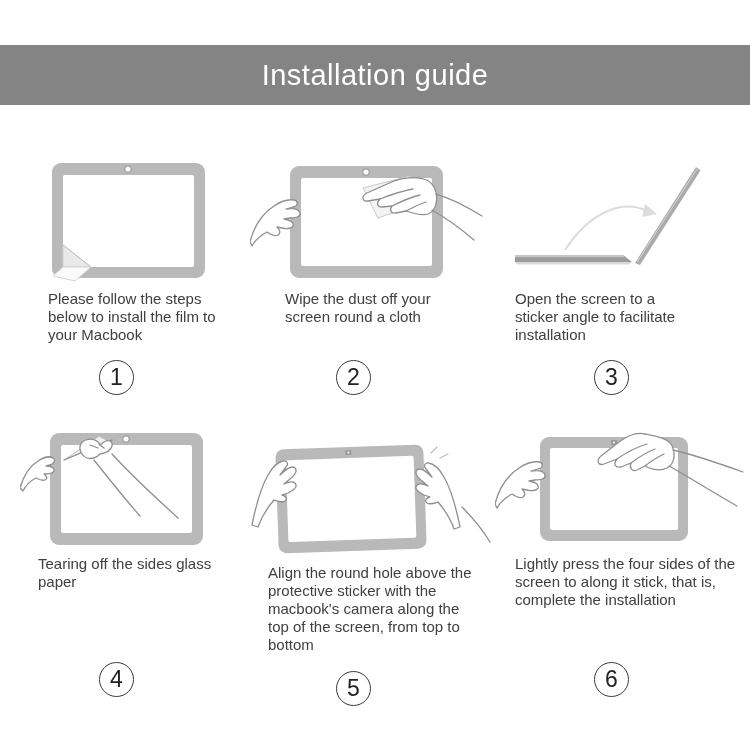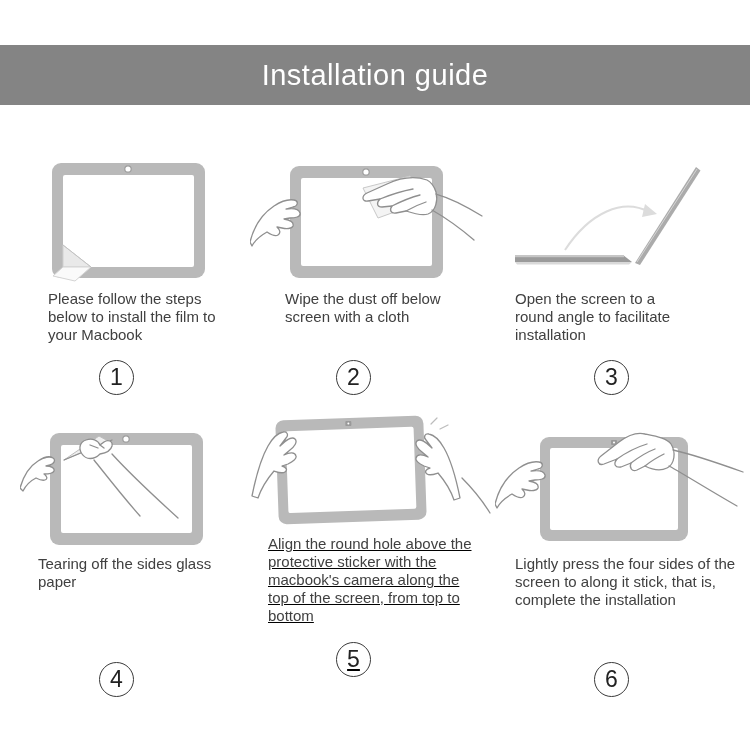--- a/index.html
+++ b/index.html
@@ -16,21 +16,21 @@
   .caption{font-size:15px;line-height:18px;color:#404040;margin:0;}
   .numrow{display:block;}
   .num{width:33px;height:33px;border:1.5px solid #3a3a3a;border-radius:50%;
        display:flex;align-items:center;justify-content:center;
        font-size:23px;color:#222222;}
   
   .c1{left:30px;top:150px;width:220px;}
   .c2{left:250px;top:150px;width:240px;}
   .c3{left:495px;top:150px;width:252px;}
   .c4{left:20px;top:420px;width:228px;}
-  .c5{left:250px;top:400px;width:245px;text-decoration:underline;}
+  .c5{left:250px;top:429px;width:245px;}
   .c6{left:495px;top:420px;width:253px;}
   .row1 .illus{height:140px;}
   .row2 .illus{height:135px;}
   .row1 .caption{height:70px;}
   .row2 .caption{height:107px;}
   .c1 .caption{padding-left:18px;width:175px;}
   .c2 .caption{padding-left:35px;width:170px;}
   .c3 .caption{padding-left:20px;width:180px;}
   .c4 .caption{padding-left:18px;width:185px;}
   .c5 .caption{padding-left:18px;width:212px;}
@@ -79,39 +79,39 @@
         <g transform="translate(0,40)">
           <path class="hand" d="M0,52 C4,36 12,24 24,16 C30,12 38,9 44,10 C49,11 48,16 43,17 L36,19 C43,18 49,19 50,23 C51,27 45,28 40,28 L34,29 C40,30 44,32 43,36 C42,39 36,39 32,38 L27,37 C30,40 31,43 28,45 C25,47 20,44 17,42 C10,46 5,50 2,56 Z"></path>
         </g>
         <path d="M113,38 L160,26 L172,52 L128,68 Z" fill="#f4f4f4" stroke="#c8c8c8" stroke-width="1"></path>
         <path d="M122,44 L150,35 M128,52 L158,42" stroke="#dedede" stroke-width="1" fill="none"></path>
         <path class="hand" d="M177,30 C165,26 150,28 137,34 L117,43 C111,46 112,52 118,51 L130,49 C126,53 127,57 132,57 L142,56 C139,60 141,64 146,63 L156,61 C165,64 172,66 178,64 C186,61 188,50 186,42 C184,36 181,32 177,30 Z"></path>
         <path class="ln" d="M130,49 C140,45 152,41 163,39 M142,56 C152,51 162,47 170,45 M156,61 C163,57 170,54 176,52"></path>
         <path class="ln" d="M186,44 C200,48 216,56 232,66 M182,60 C196,68 210,78 224,90"></path>
       </svg>
     </div>
-    <p class="caption">Wipe the dust off below screen with a cloth</p>
+    <p class="caption">Wipe the dust off your screen round a cloth</p>
     <div class="numrow">
         <div class="num">2</div>
       </div>
   </div>
 
   <div class="cell c3 row1">
     <div class="illus">
       <svg width="245" height="140" viewBox="0 0 245 140">
         <path d="M70,100 C95,62 128,48 154,62" fill="none" stroke="#dcdcdc" stroke-width="2"></path>
         <path d="M150,54 L162,64 L147,67 Z" fill="#dcdcdc"></path>
         <path d="M20,105 L128,105 L137,112 L20,112 Z" fill="#9b9b9b"></path>
         <rect x="20" y="105" width="109" height="2.2" fill="#c6c6c6"></rect>
         <path d="M20,112 L137,112 L134,114.5 L22,114.5 Z" fill="#d9d9d9"></path>
         <path d="M140,113 L201,17 L205.5,20.5 L145,115 Z" fill="#ababab"></path>
         <path d="M142,112 L202,19" stroke="#d5d5d5" stroke-width="1" fill="none"></path>
       </svg>
     </div>
-    <p class="caption">Open the screen to a round angle to facilitate installation</p>
+    <p class="caption">Open the screen to a sticker angle to facilitate installation</p>
     <div class="numrow">
         <div class="num">3</div>
       </div>
   </div>
 
   <div class="cell c4 row2">
     <div class="illus">
       <svg width="228" height="135" viewBox="0 0 228 135">
         <rect x="30" y="13" width="153" height="112" rx="9" fill="#b9b9b9"></rect>
         <rect x="41" y="25" width="131" height="88" rx="2" fill="#ffffff"></rect>

